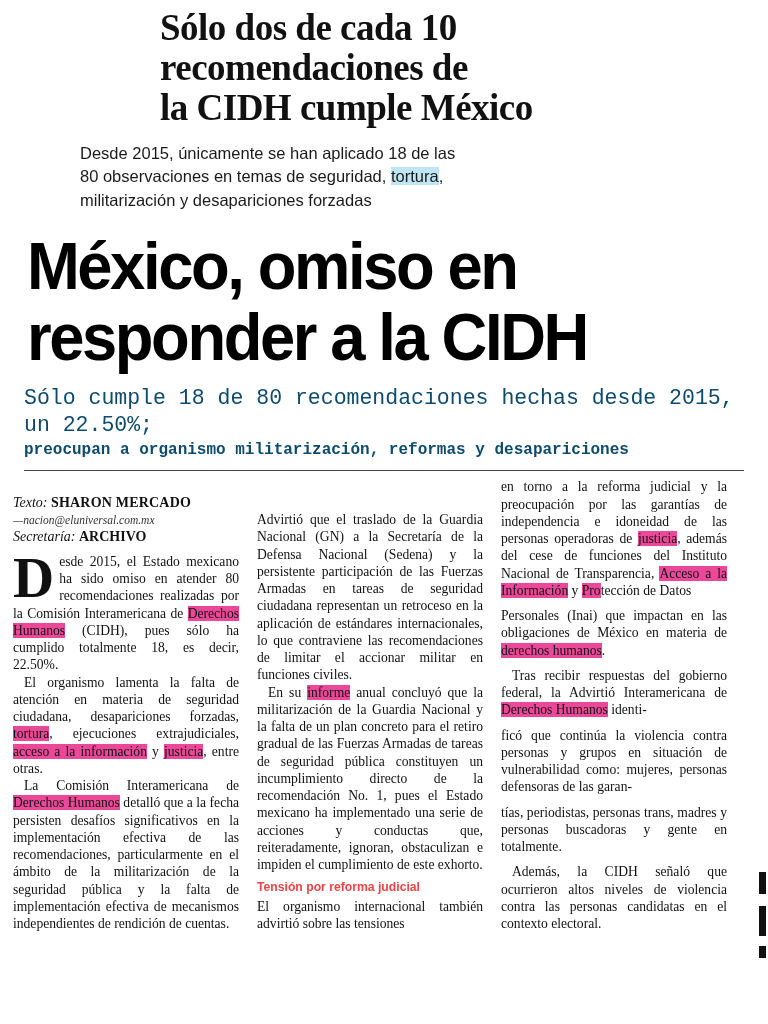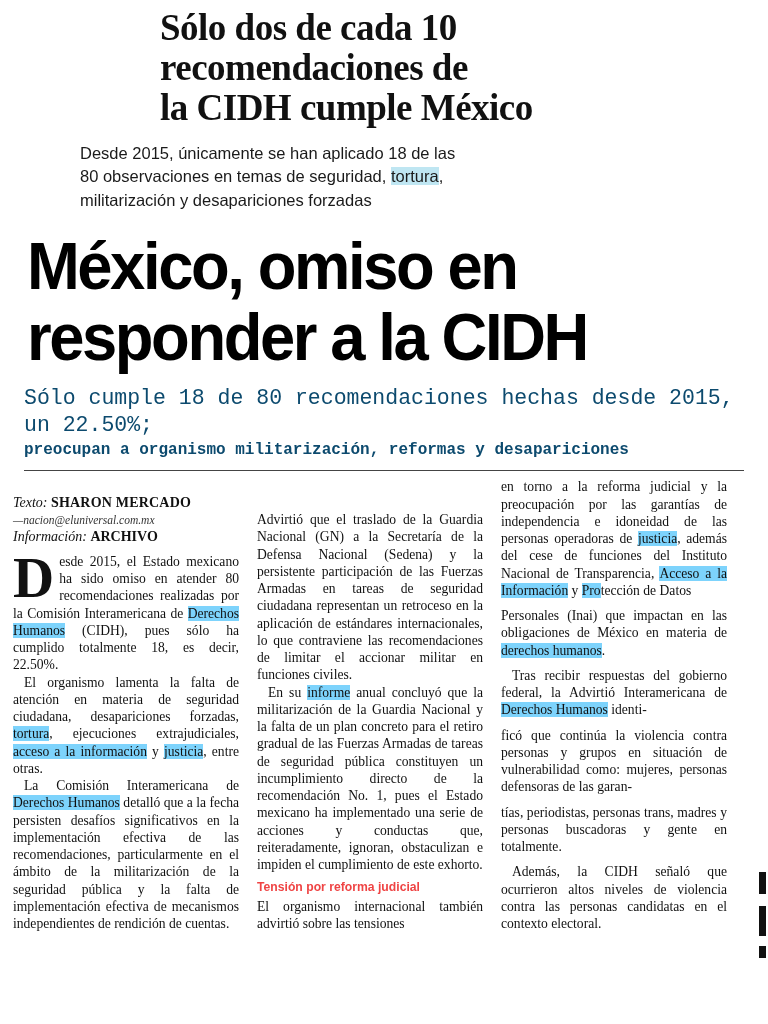--- a/index.html
+++ b/index.html
@@ -124,21 +124,21 @@
   }
   .dropcap {
     float: left;
     font-family: "Liberation Serif", serif;
     font-weight: bold;
     font-size: 57px;
     line-height: 0.78;
     margin: 3px 5px 0 0;
   }
 
-  .hl { background: #7dd3fc; }
+  .hl { background: #ec4899; }
 
   .subhead {
     font-family: "Liberation Sans", sans-serif;
     font-weight: bold;
     font-size: 12.2px;
     margin: 7px 0 2px 0;
     color: #ef4444;
   }
 
   .gap { height: 8px; }
@@ -186,21 +186,21 @@
   </div>
 
   <div class="cols">
 
     <div class="col">
       <div class="byline">
         <span class="lbl">Texto:</span>
         <span class="nm">SHARON MERCADO</span>
         <span class="mail">—nacion@eluniversal.com.mx</span>
         <span class="photo">
-          <span class="lbl">Información:</span>
+          <span class="lbl">Secretaría:</span>
           <span class="val">ARCHIVO</span>
         </span>
       </div>
 
       <p class="dropcap-para">
         <span class="dropcap">D</span><span>esde 2015, el Estado mexicano ha sido omiso en atender 80 recomendaciones realizadas por la Comisión Interamericana de </span><span class="hl">Derechos</span> <span class="hl">Humanos</span><span> (CIDH), pues sólo ha cumplido totalmente 18, es decir, 22.50%.</span>
       </p>
 
       <p>
         <span>El organismo lamenta la falta de atención en materia de seguridad ciudadana, desapariciones forzadas, </span><span class="hl">tortura</span><span>, ejecuciones extrajudiciales, </span><span class="hl">acceso a la información</span><span> y </span><span class="hl">justicia</span><span>, entre otras.</span>

